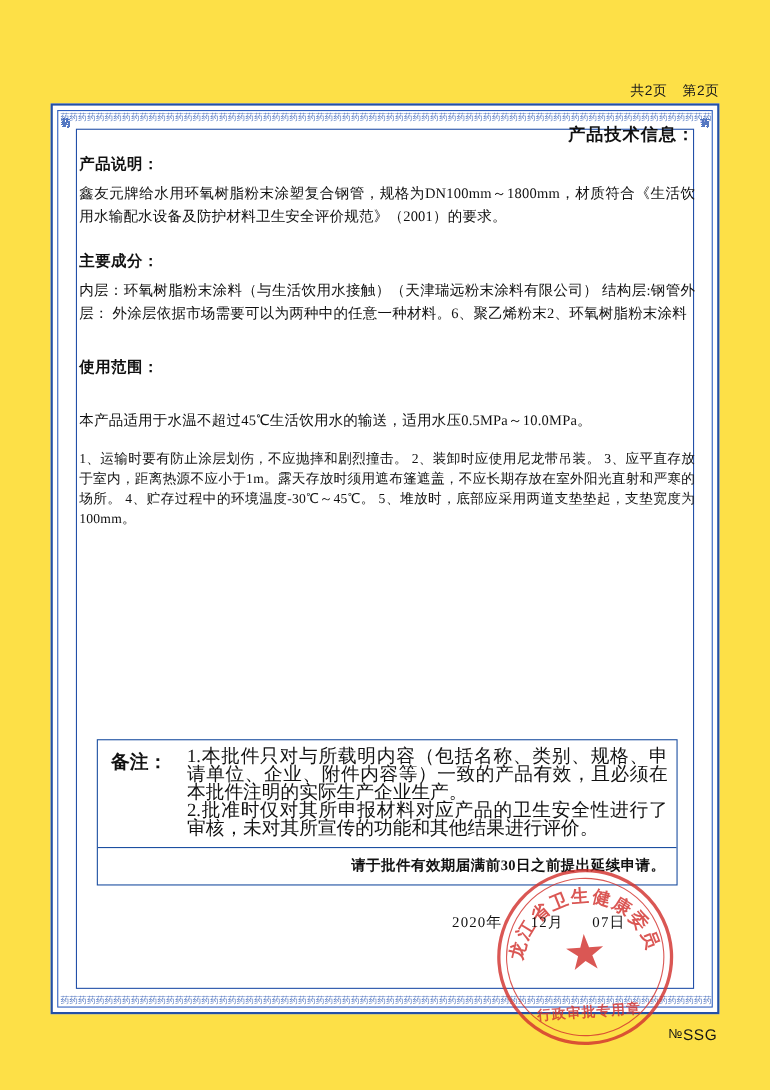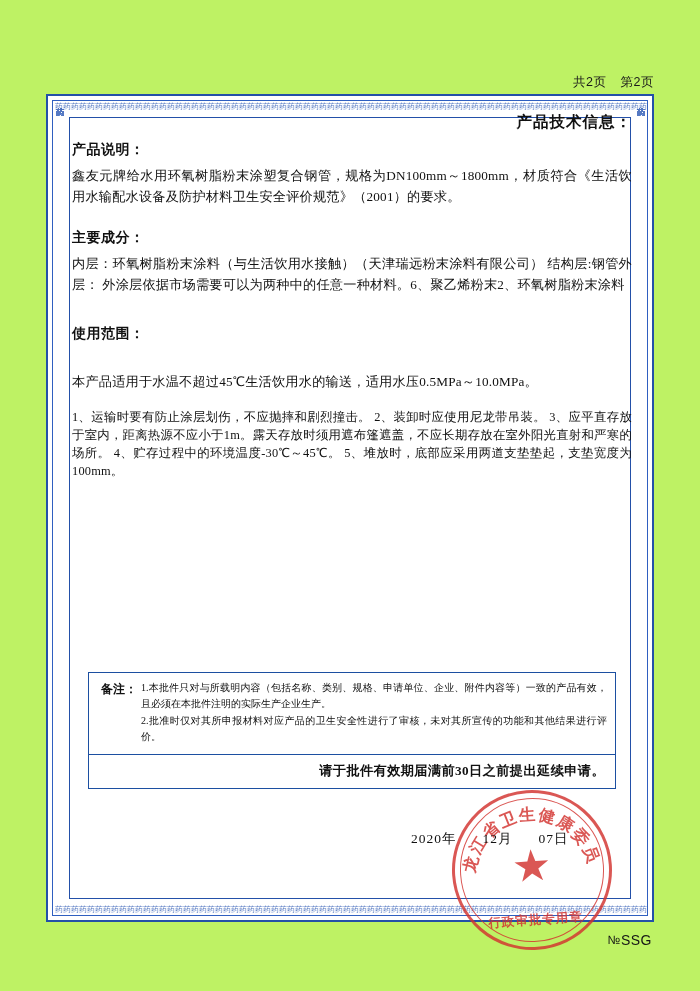--- a/index.html
+++ b/index.html
@@ -11,21 +11,21 @@
     width: 700px;
     height: 991px;
     font-family: "Liberation Serif", serif;
     color: #111;
     position: relative;
     overflow: hidden;
   }
   .page {
     position: absolute;
     inset: 0;
-    background: #bef264;
+    background: #fde047;
   }
   
   .page-counter {
     position: absolute;
     top: 74px;
     right: 46px;
     font-size: 12.5px;
     letter-spacing: 0.5px;
     color: #1a1a1a;
     font-family: "Liberation Sans", sans-serif;
@@ -137,32 +137,33 @@
     box-sizing: border-box;
     background: #fff;
   }
   .remark-row {
     display: flex;
     align-items: flex-start;
     padding: 7px 8px 8px 8px;
   }
   .remark-label {
     flex: 0 0 auto;
-    font-size: 12px;
+    font-size: 17px;
     font-weight: bold;
     padding-top: 1px;
     padding-left: 4px;
     padding-right: 4px;
     white-space: nowrap;
   }
   .remark-items {
     flex: 1 1 auto;
-    font-size: 10px;
+    font-size: 17px;
     line-height: 16px;
     text-align: justify;
+    margin-left: 14px;
   }
   .remark-items div { margin-bottom: 1px; }
   .remark-divider {
     border-top: 1px solid #1c4fa1;
   }
   .remark-notice {
     padding: 7px 10px 8px 42px;
     font-size: 13.2px;
     font-weight: bold;
     letter-spacing: 0.4px;

